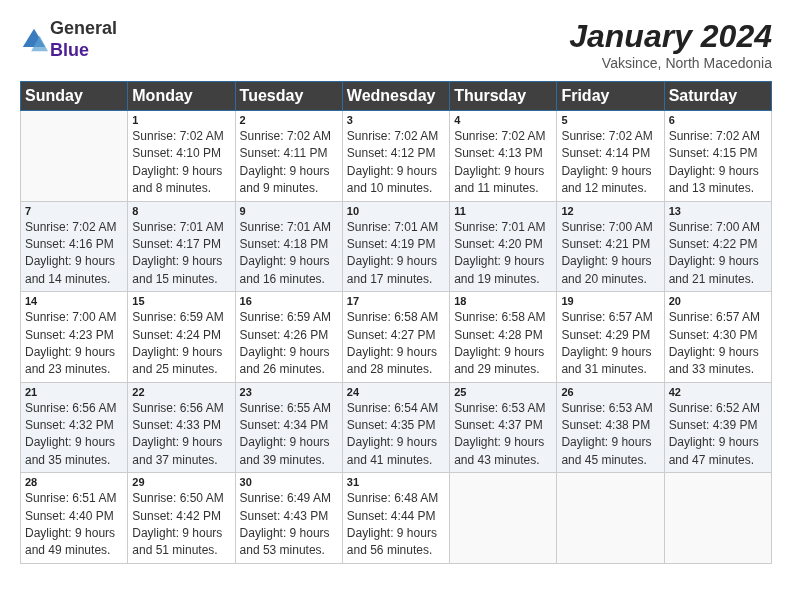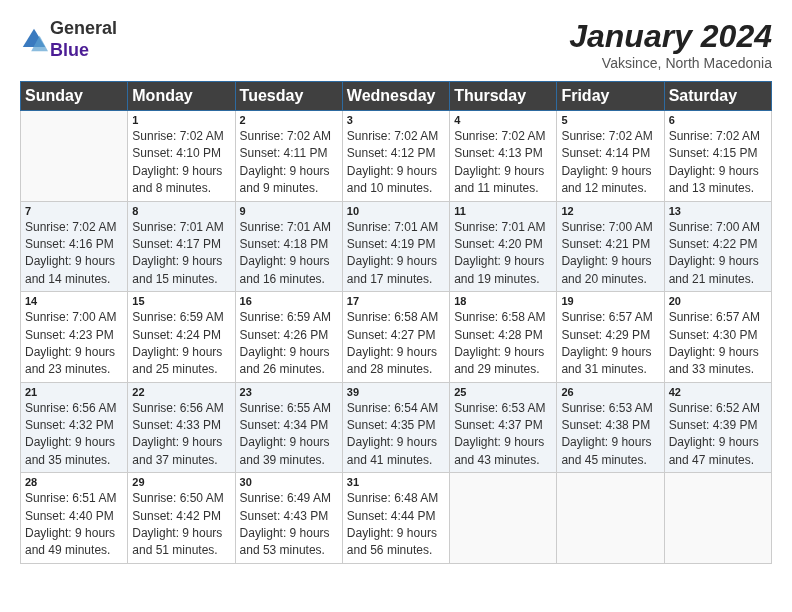--- a/index.html
+++ b/index.html
@@ -233,21 +233,21 @@
             </td>
             <td>
               <span class="day-number">22</span>
               <div class="day-info">Sunrise: 6:56 AM<br>Sunset: 4:33 PM<br>Daylight: 9 hours and 37 minutes.</div>
             </td>
             <td>
               <span class="day-number">23</span>
               <div class="day-info">Sunrise: 6:55 AM<br>Sunset: 4:34 PM<br>Daylight: 9 hours and 39 minutes.</div>
             </td>
             <td>
-              <span class="day-number">39</span>
+              <span class="day-number">24</span>
               <div class="day-info">Sunrise: 6:54 AM<br>Sunset: 4:35 PM<br>Daylight: 9 hours and 41 minutes.</div>
             </td>
             <td>
               <span class="day-number">25</span>
               <div class="day-info">Sunrise: 6:53 AM<br>Sunset: 4:37 PM<br>Daylight: 9 hours and 43 minutes.</div>
             </td>
             <td>
               <span class="day-number">26</span>
               <div class="day-info">Sunrise: 6:53 AM<br>Sunset: 4:38 PM<br>Daylight: 9 hours and 45 minutes.</div>
             </td>

